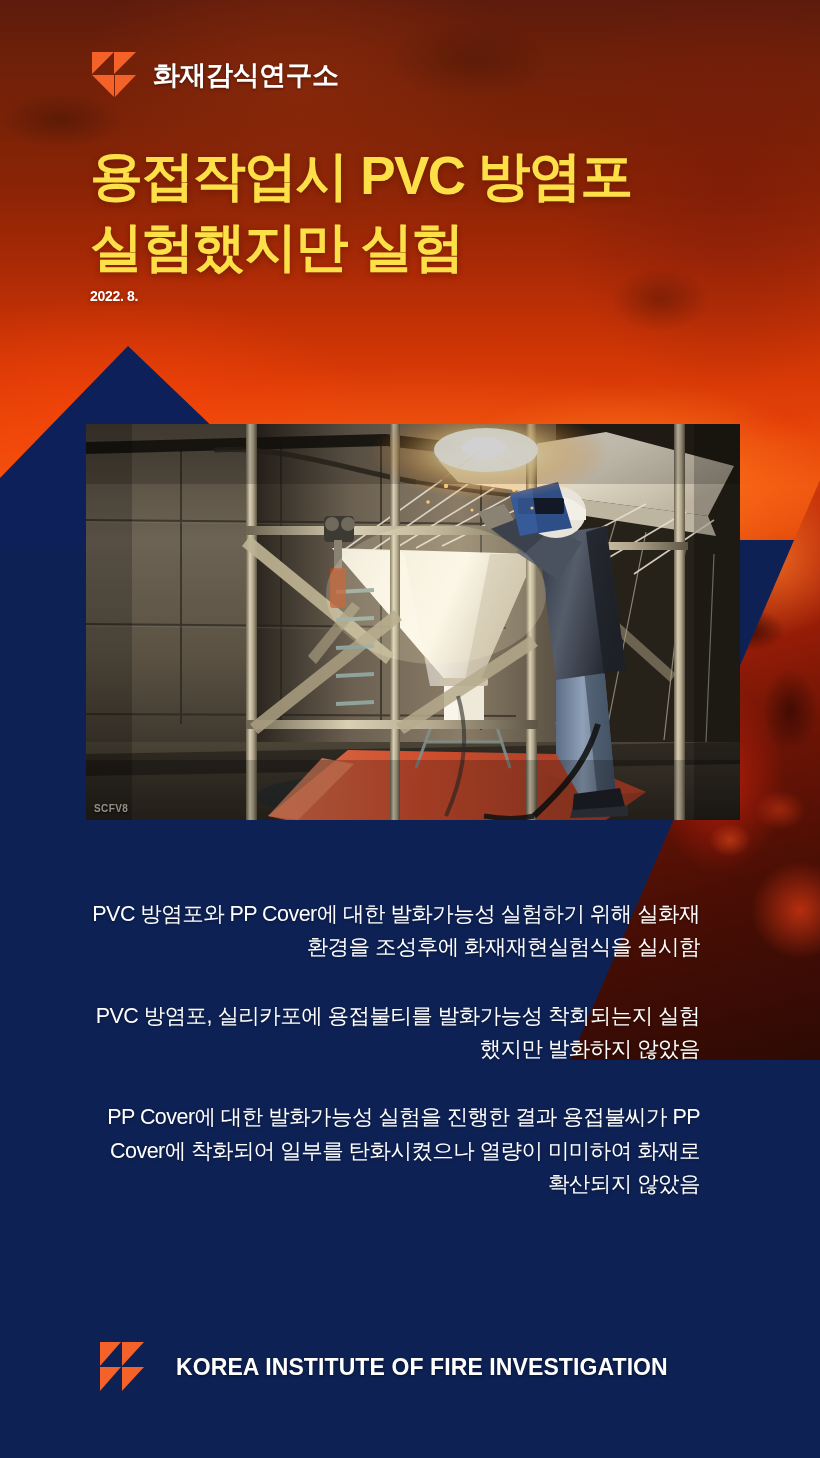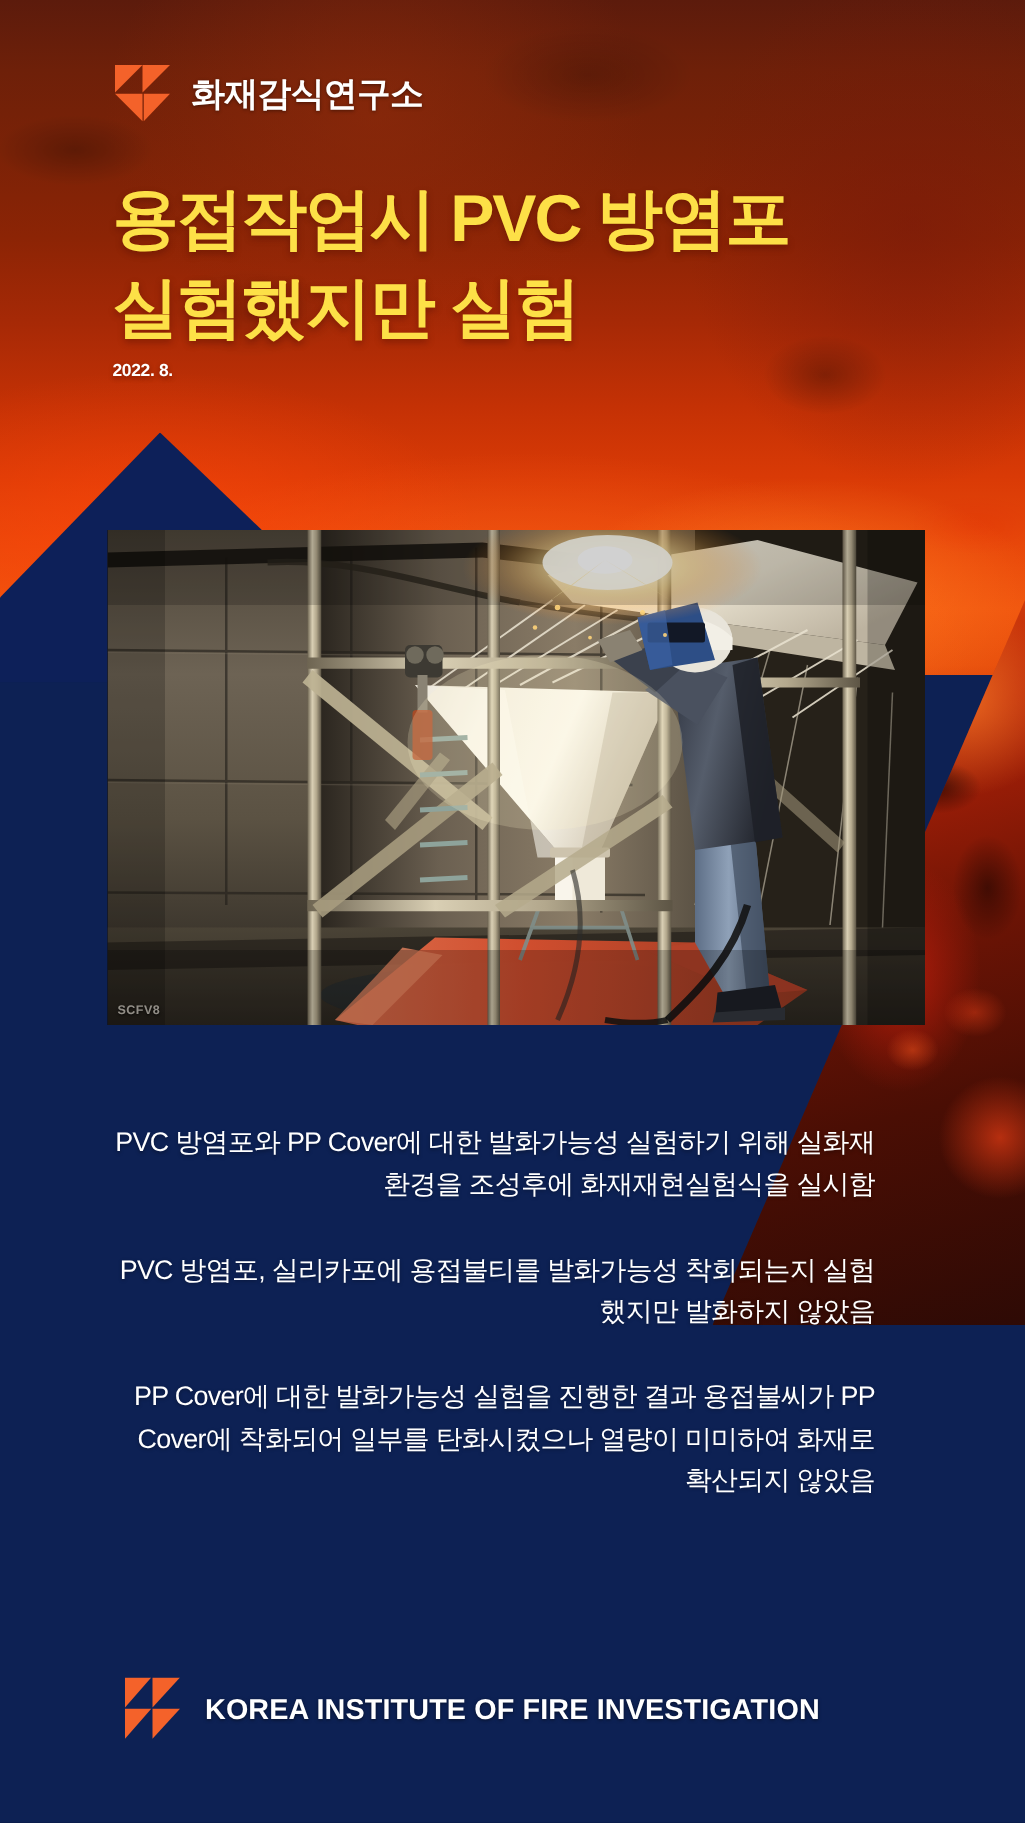--- a/index.html
+++ b/index.html
@@ -143,21 +143,21 @@
     line-height:1.55; letter-spacing:-.55px;
     margin-bottom:35px;
     text-shadow:0 1px 3px rgba(0,0,0,.35);
     text-align:right;
   }
   .para:last-child { margin-bottom:0; }
 
   
   .footer {
     position:absolute; left:100px; top:1342px;
-    display:flex; align-items:center; gap:20px;
+    display:flex; align-items:center; gap:32px;
   }
   .footer-name {
     color:#fff; font-size:23px; font-weight:700;
     letter-spacing:.1px; white-space:nowrap;
     text-shadow:0 1px 3px rgba(0,0,0,.5);
   }
 </style>
 </head>
 <body>
 

